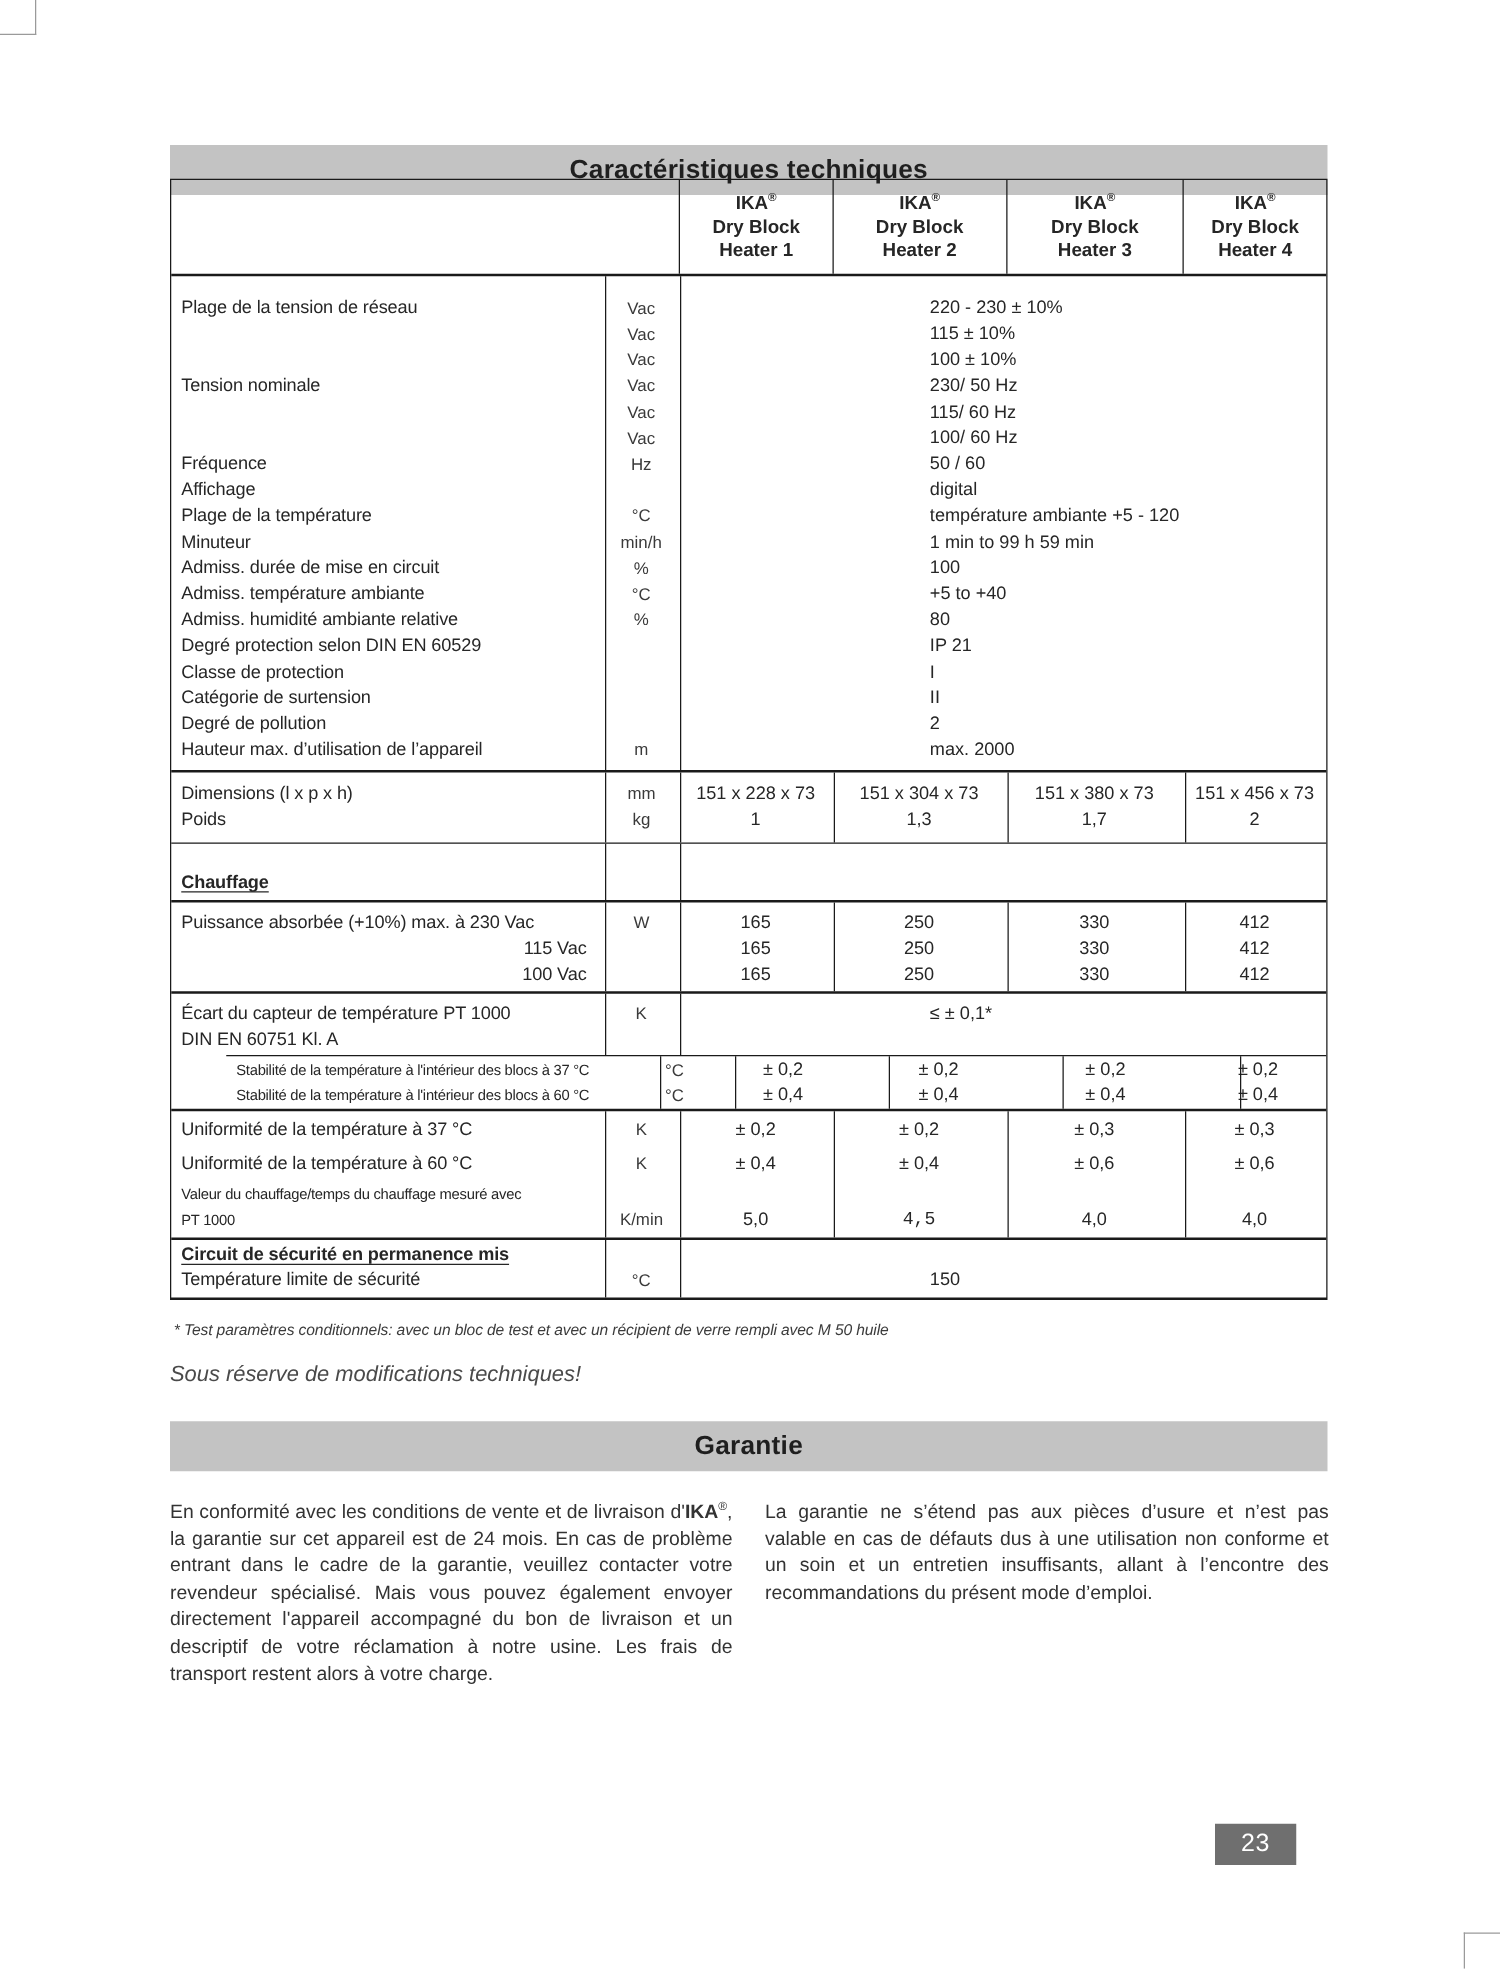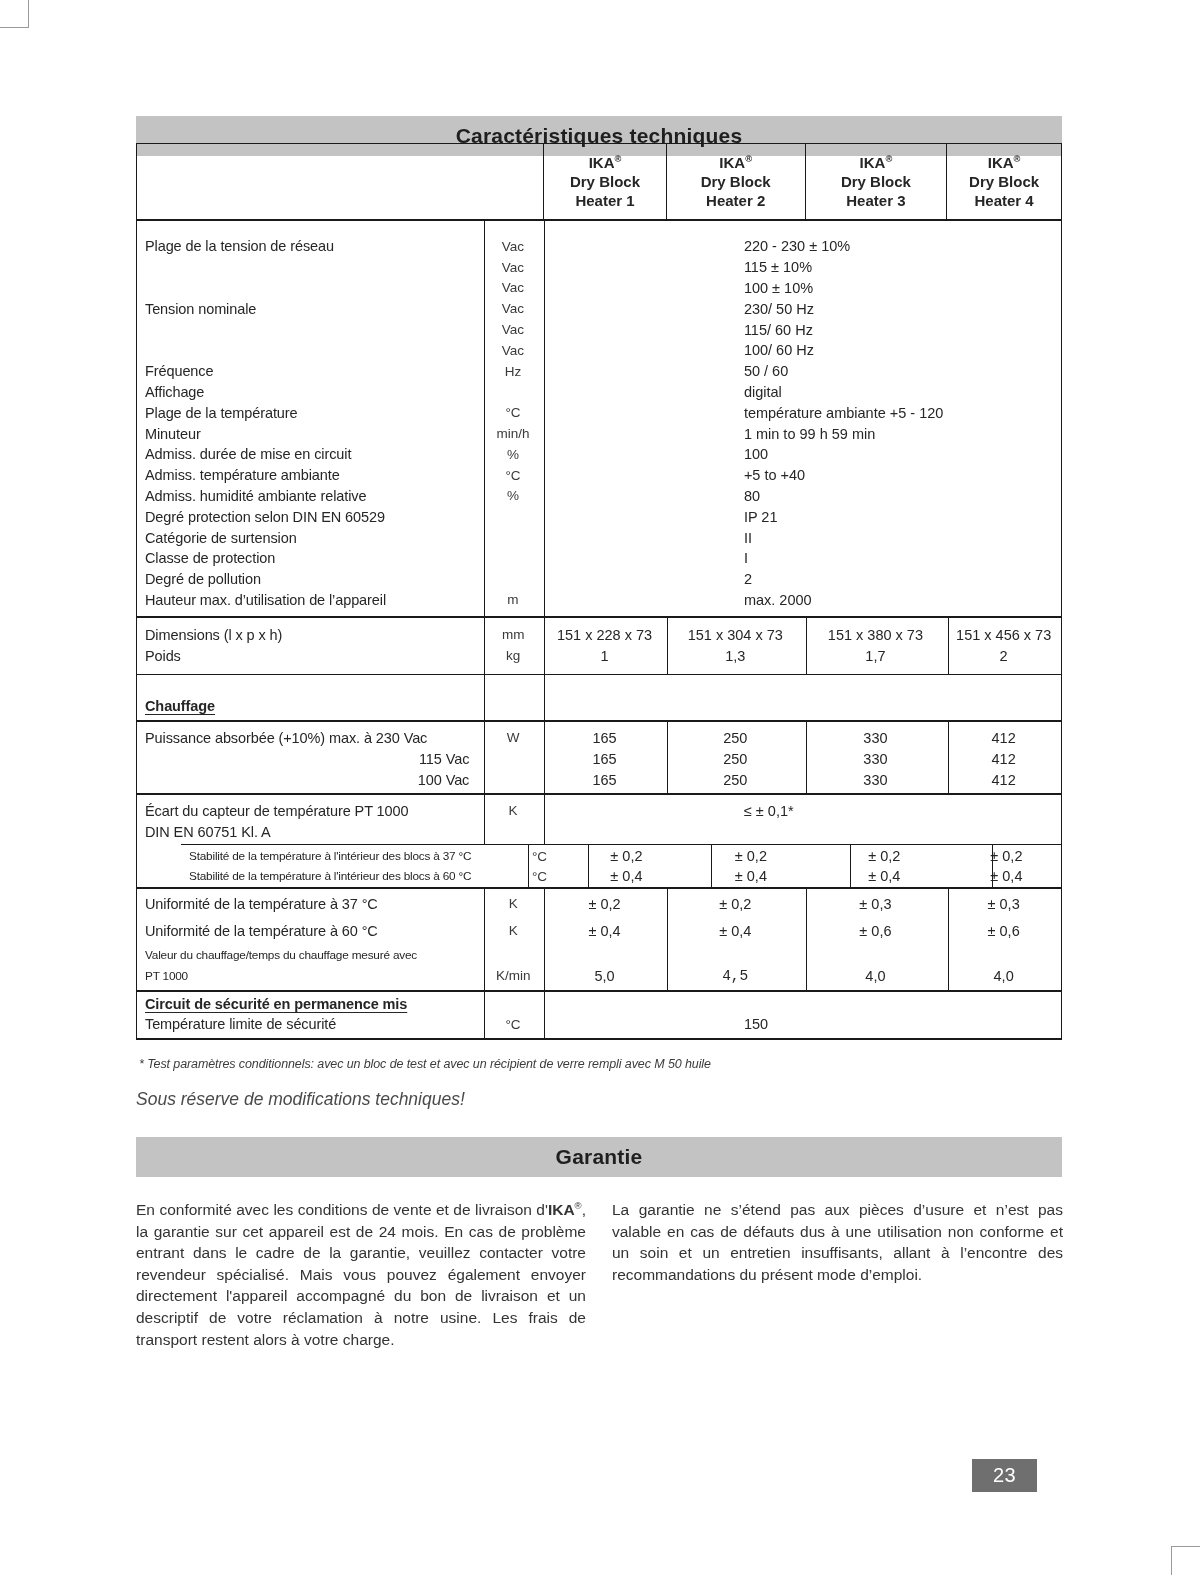--- a/index.html
+++ b/index.html
@@ -152,28 +152,28 @@
         <div class="c-label">Admiss. humidité ambiante relative</div>
         <div class="c-unit">%</div>
         <div class="c-span">80</div>
       </div>
       <div class="trow" style="height: 20.8px;">
         <div class="c-label">Degré protection selon DIN EN 60529</div>
         <div class="c-unit"></div>
         <div class="c-span">IP 21</div>
       </div>
       <div class="trow" style="height: 20.8px;">
+        <div class="c-label">Classe de protection</div>
+        <div class="c-unit"></div>
+        <div class="c-span">I</div>
+      </div>
+      <div class="trow" style="height: 20.8px;">
         <div class="c-label">Catégorie de surtension</div>
         <div class="c-unit"></div>
         <div class="c-span">II</div>
-      </div>
-      <div class="trow" style="height: 20.8px;">
-        <div class="c-label">Classe de protection</div>
-        <div class="c-unit"></div>
-        <div class="c-span">I</div>
       </div>
       <div class="trow" style="height: 20.8px;">
         <div class="c-label">Degré de pollution</div>
         <div class="c-unit"></div>
         <div class="c-span">2</div>
       </div>
       <div class="trow" style="height: 20.8px;">
         <div class="c-label">Hauteur max. d’utilisation de l’appareil</div>
         <div class="c-unit">m</div>
         <div class="c-span">max. 2000</div>

